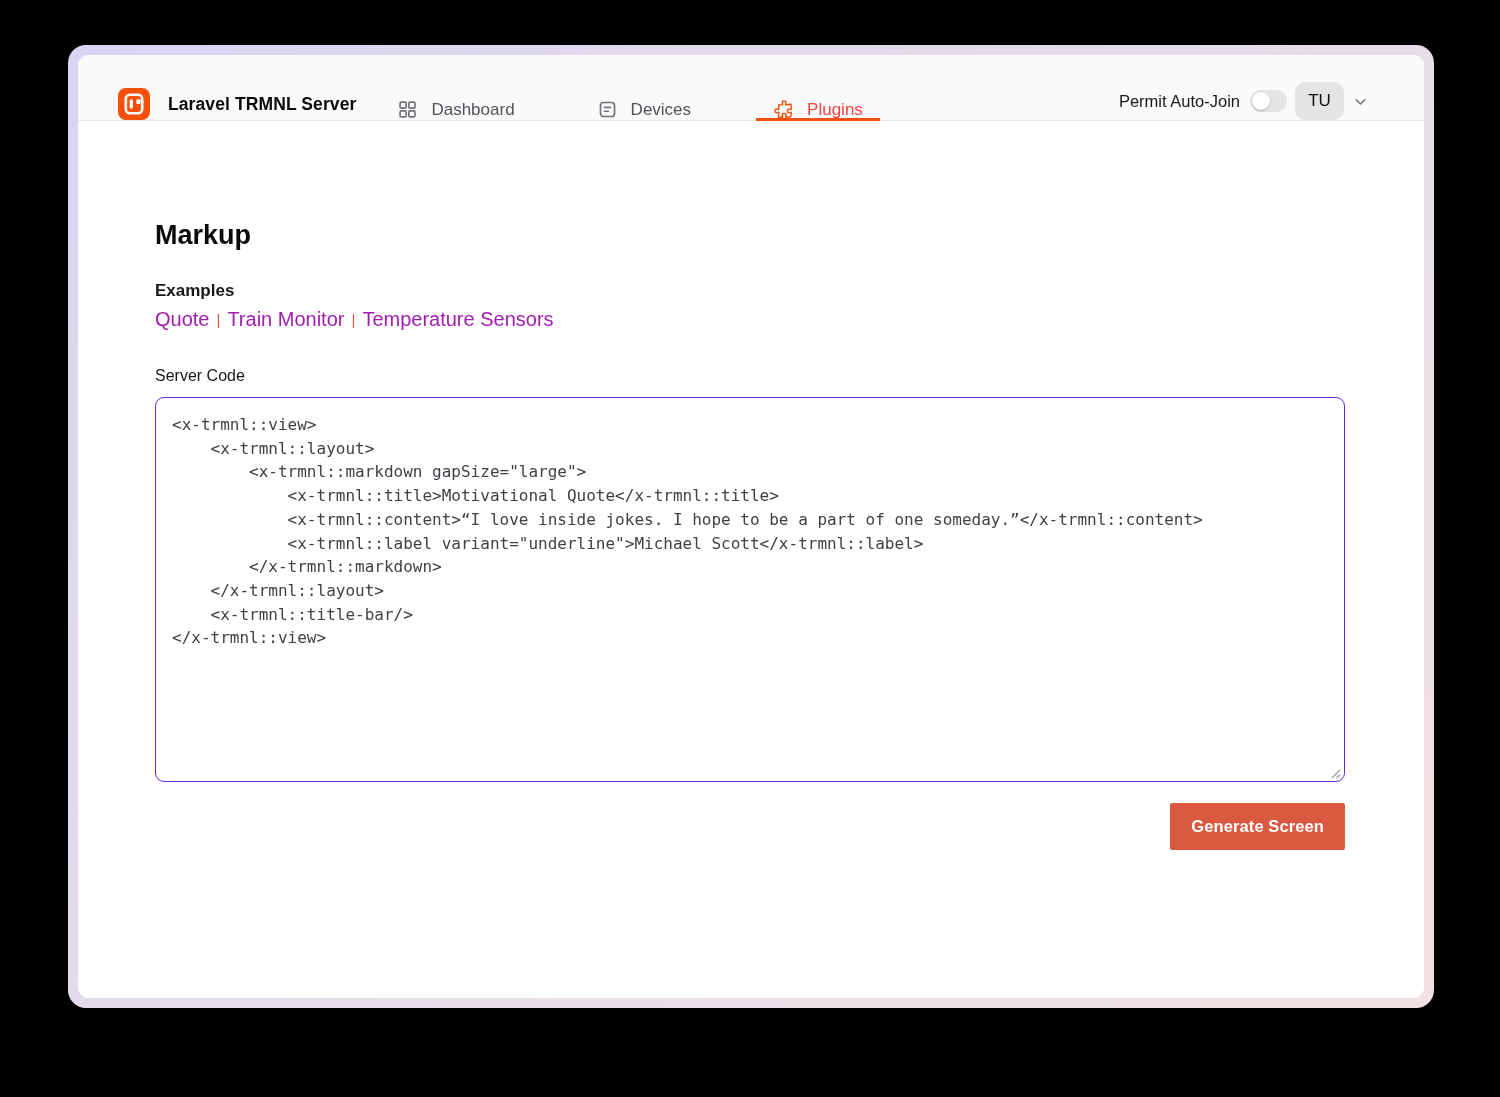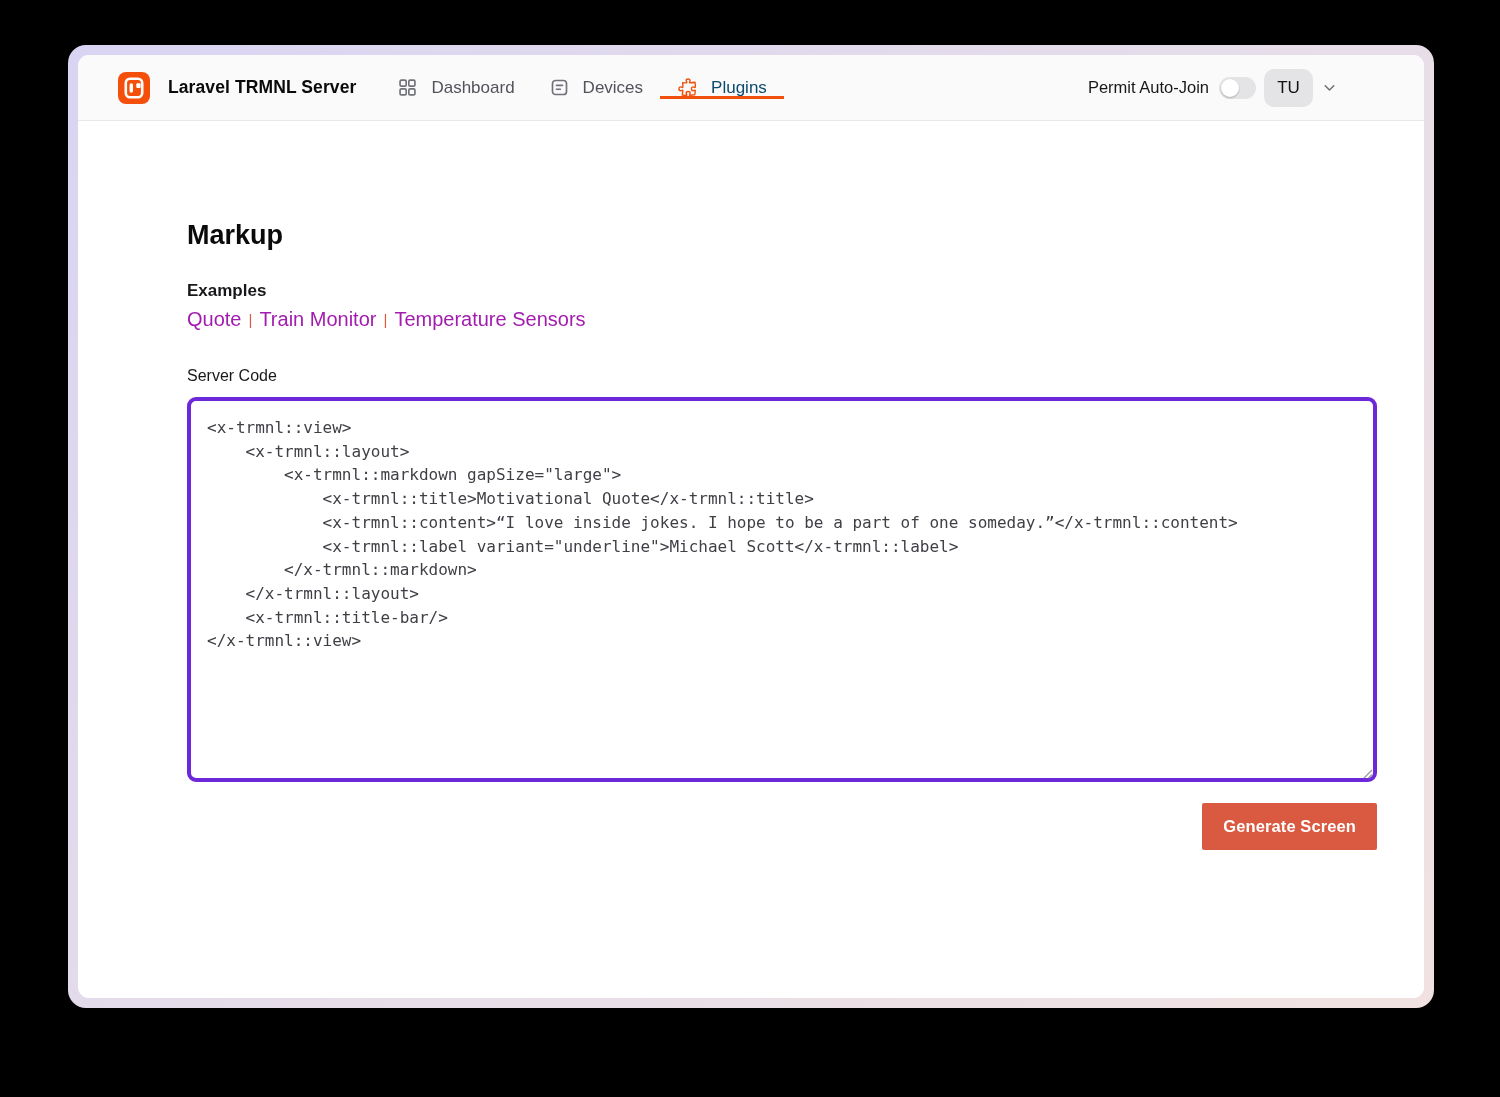--- a/index.html
+++ b/index.html
@@ -26,35 +26,35 @@
     display: flex;
     flex-direction: column;
   }
   
   .app-header {
     height: 66px;
     flex: 0 0 66px;
     background: #fafafa;
     border-bottom: 1px solid #e8e8ea;
     display: flex;
-    align-items: center;
-    padding: 0 86px 0 40px;
+    align-items: flex-end;
+    padding: 0 55px 0 40px;
   }
   .brand { display: flex; align-items: center; gap: 18px; }
   .brand-title { font-size: 17.5px; font-weight: 700; color: #0a0a0a; letter-spacing: 0.1px; white-space: nowrap; }
-  .main-nav { display: flex; margin-left: 24px; align-items: stretch; }
+  .main-nav { display: flex; margin-left: 24px; align-items: stretch; gap: 48px; }
   .nav-item {
     position: relative;
     display: flex; align-items: center; gap: 13px;
     padding: 0 17px;
     font-size: 17px; font-weight: 500; color: #52525b;
     cursor: pointer; white-space: nowrap;
   }
   .nav-item .nav-icon { display: flex; align-items: center; }
-  .nav-item.active { color: #0c4a6e; }
+  .nav-item.active { color: #ef4444; }
   .nav-item.active::after {
     content: "";
     position: absolute; left: 0; right: 0; bottom: -1px;
     height: 3px; background: #f1500c;
   }
   .header-right { margin-left: auto; display: flex; align-items: center; gap: 8px; }
   .permit-label { font-size: 16.5px; font-weight: 500; color: #18181b; white-space: nowrap; margin-right: 2px; }
   .toggle {
     width: 37px; height: 22px; border-radius: 11px;
     background: #e4e4e7; position: relative; cursor: pointer; flex: 0 0 auto;
@@ -71,32 +71,31 @@
     display: flex; align-items: center; justify-content: center;
     font-size: 17px; cursor: pointer;
   }
   .chevron { display: flex; align-items: center; cursor: pointer; }
   
   .content {
     flex: 1 1 auto;
     background: #ffffff;
     padding: 98px 78px 0 77px;
     overflow: hidden;
-    margin-left: 32px;
   }
   .page-title { font-size: 27px; line-height: 32px; font-weight: 700; color: #0a0a0a; margin-bottom: 28px; }
   .examples-label { font-size: 17px; line-height: 24px; font-weight: 700; color: #18181b; }
   .example-links { font-size: 20px; line-height: 28px; margin-top: 2px; margin-bottom: 30px; color: #e0563f; }
   .example-link { color: #a21caf; text-decoration: none; cursor: pointer; }
   .link-sep { font-size: 15px; color: #e0563f; padding: 0 7px; position: relative; top: -1px; }
   .blade-label { font-size: 16px; line-height: 22px; font-weight: 500; color: #18181b; margin-bottom: 10px; }
   .code-wrap { position: relative; width: 1190px; }
   .code-area {
     width: 1190px; height: 385px;
-    border: 4px solid #6d28d9;
+    border: 1px solid #6d28d9;
     border-radius: 9px;
     background: #ffffff;
     padding: 15px 16px;
     font-family: "DejaVu Sans Mono", monospace;
     font-size: 16px;
     line-height: 23.7px;
     color: #3f3f46;
     resize: none;
     outline: none;
     white-space: pre;

